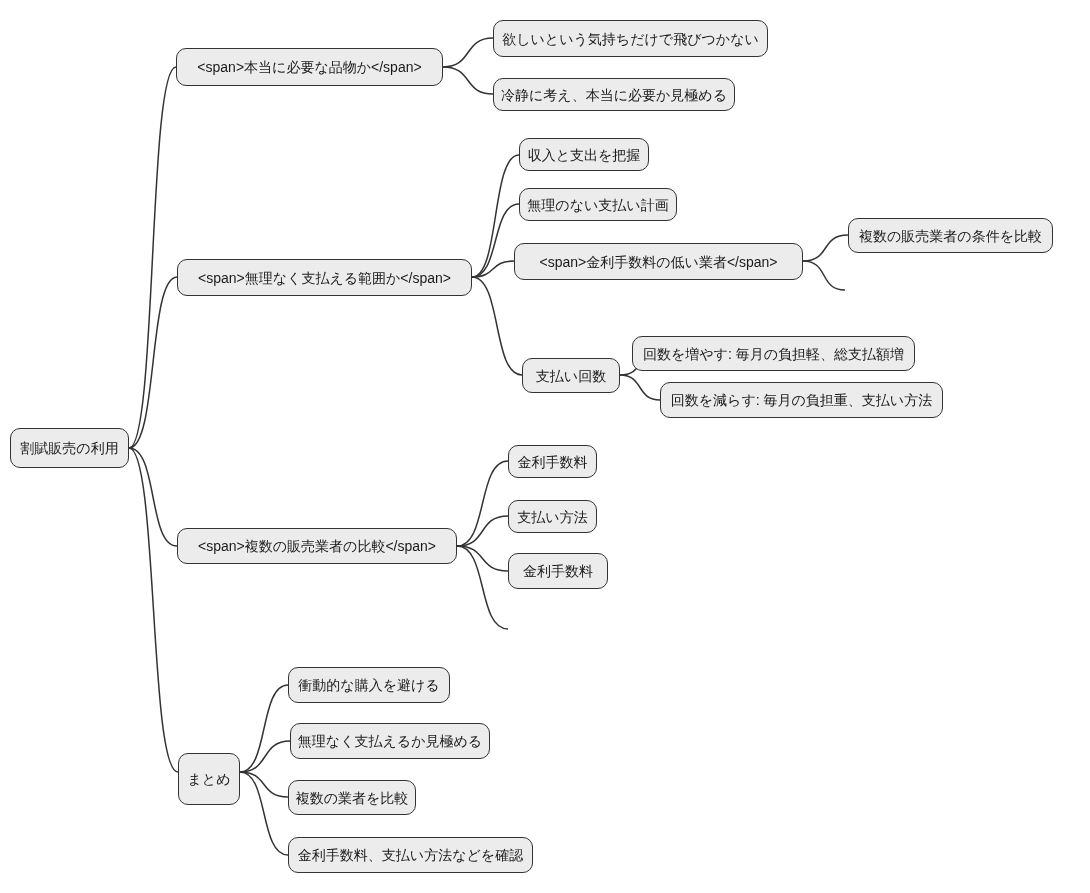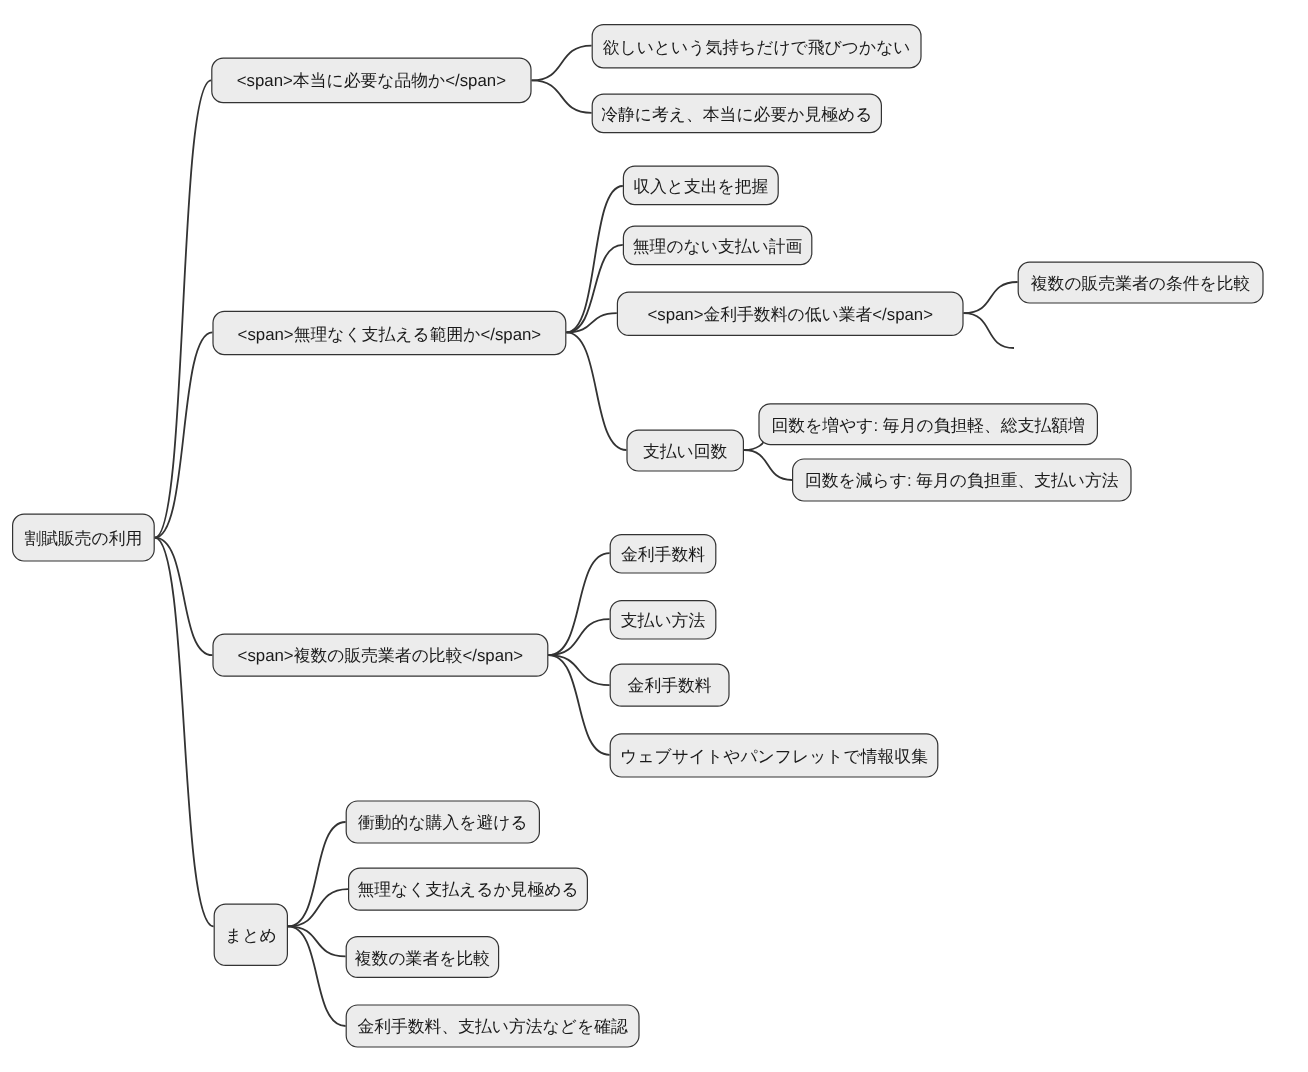--- a/index.html
+++ b/index.html
@@ -82,21 +82,20 @@
   <div class="node" style="left:514px;top:243px;width:289px;height:37px">&lt;span&gt;金利手数料の低い業者&lt;/span&gt;</div>
   <div class="node" style="left:848px;top:218px;width:205px;height:35px">複数の販売業者の条件を比較</div>
   <div class="node" style="left:522px;top:358px;width:98px;height:35px">支払い回数</div>
   <div class="node" style="left:632px;top:336px;width:283px;height:35px">回数を増やす: 毎月の負担軽、総支払額増</div>
   <div class="node" style="left:660px;top:382px;width:283px;height:36px">回数を減らす: 毎月の負担重、支払い方法</div>
 
   <div class="node" style="left:177px;top:528px;width:280px;height:36px">&lt;span&gt;複数の販売業者の比較&lt;/span&gt;</div>
   <div class="node" style="left:508px;top:445px;width:89px;height:33px">金利手数料</div>
   <div class="node" style="left:508px;top:500px;width:89px;height:33px">支払い方法</div>
   <div class="node" style="left:508px;top:553px;width:100px;height:36px">金利手数料</div>
-  <div class="node" style="left:508px;top:611px;width:274px;height:37px">ウェブサイトやパンフレットで情報収集</div>
 
   <div class="node" style="left:178px;top:753px;width:62px;height:52px">まとめ</div>
   <div class="node" style="left:288px;top:667px;width:162px;height:36px">衝動的な購入を避ける</div>
   <div class="node" style="left:290px;top:723px;width:200px;height:36px">無理なく支払えるか見極める</div>
   <div class="node" style="left:288px;top:780px;width:128px;height:35px">複数の業者を比較</div>
   <div class="node" style="left:288px;top:837px;width:245px;height:36px">金利手数料、支払い方法などを確認</div>
 
 </div>
 
 </body></html>

